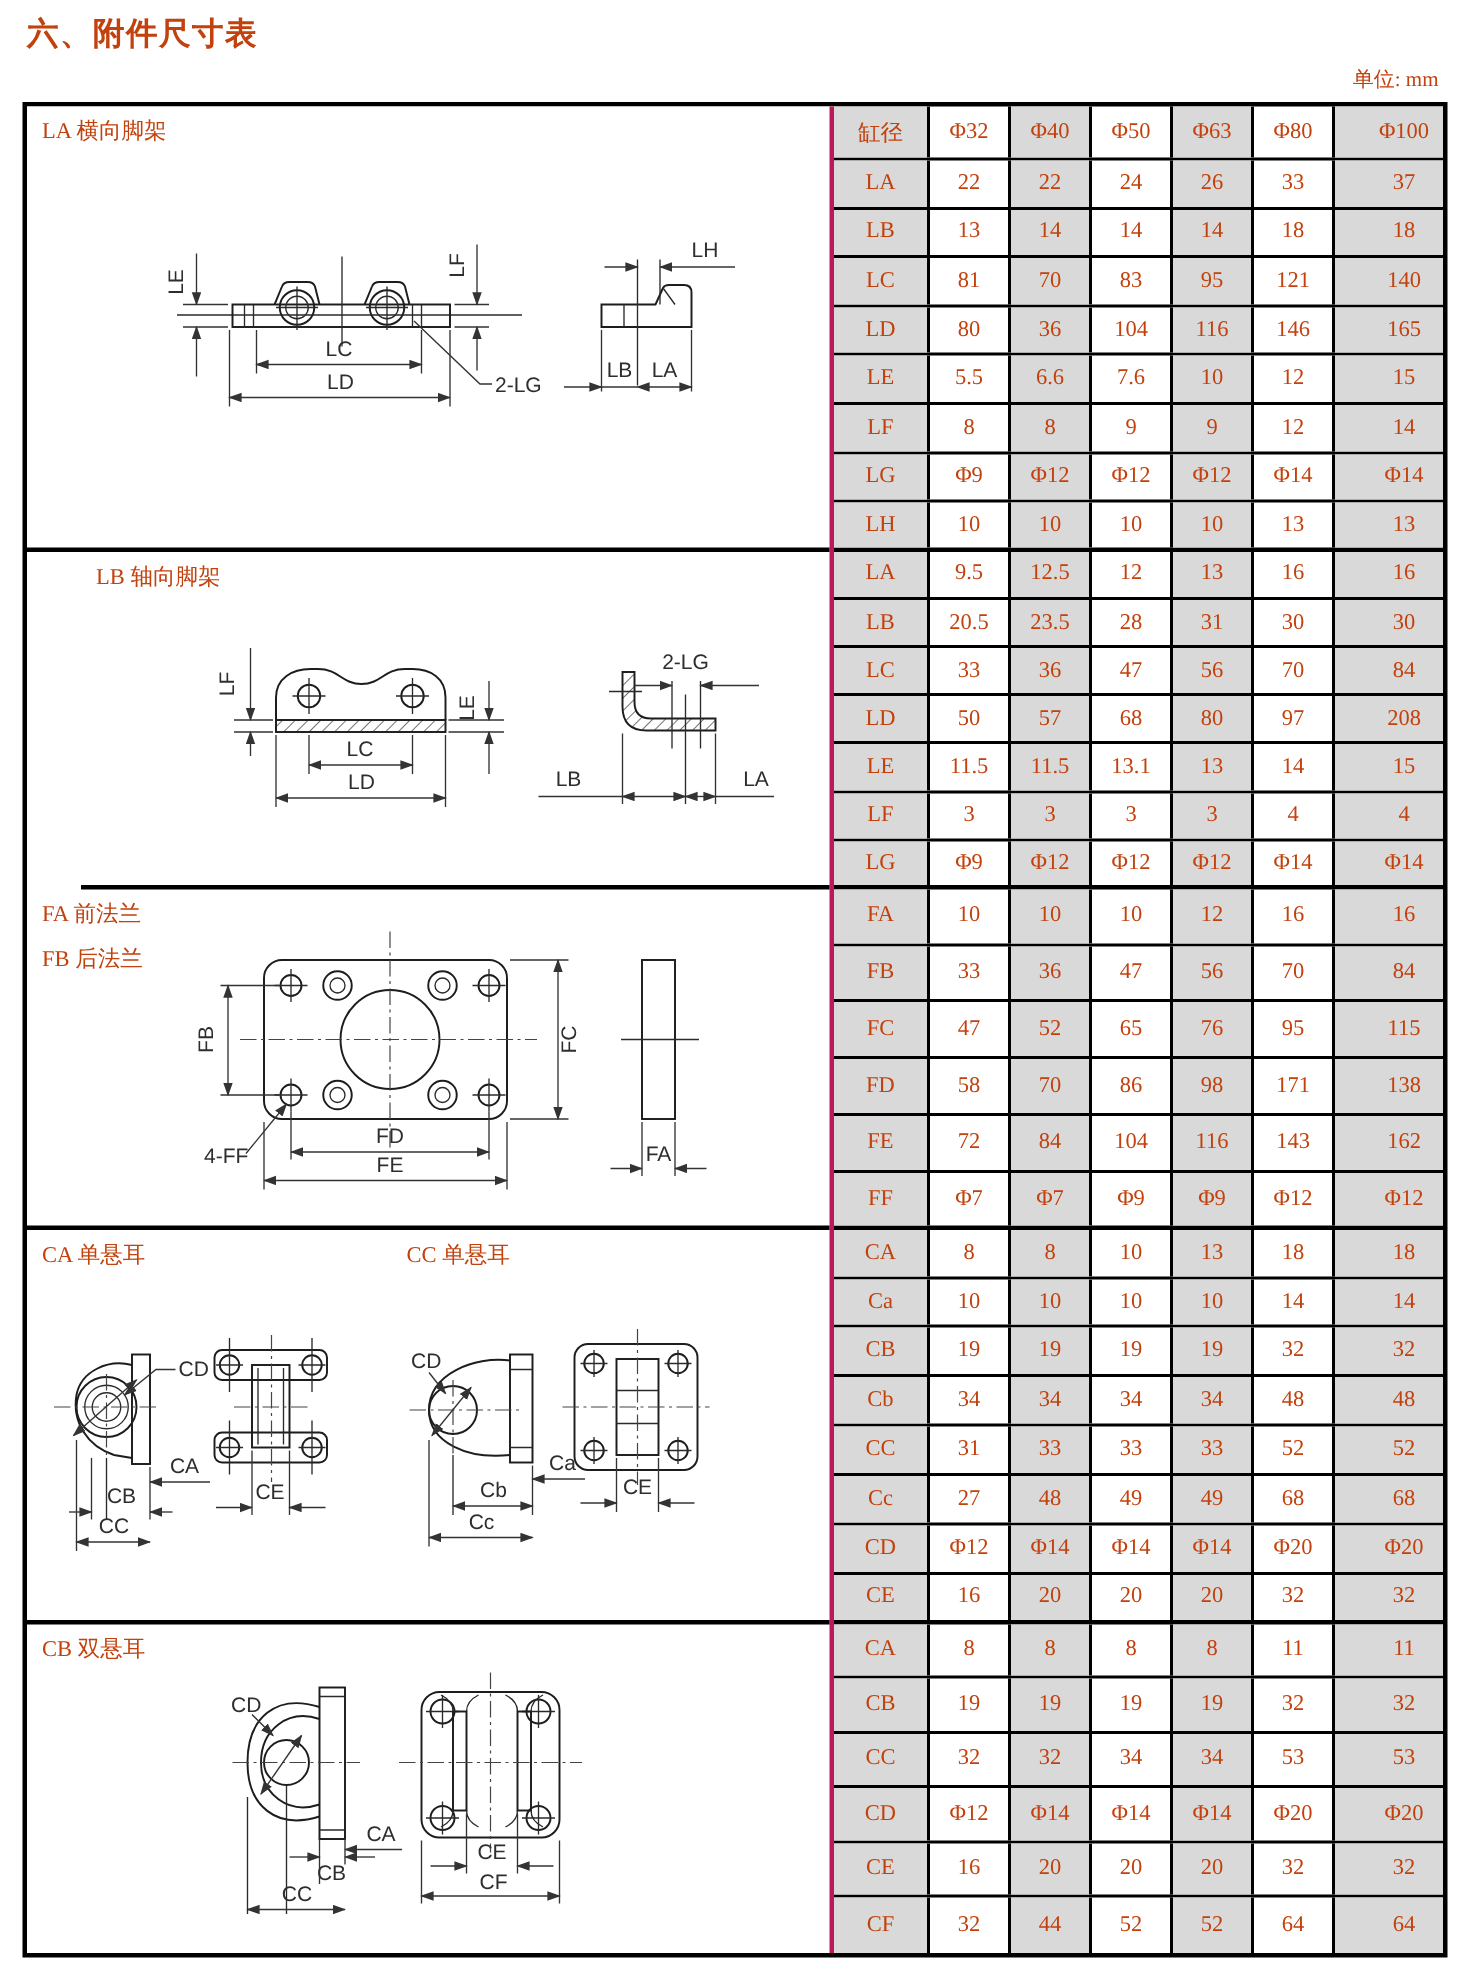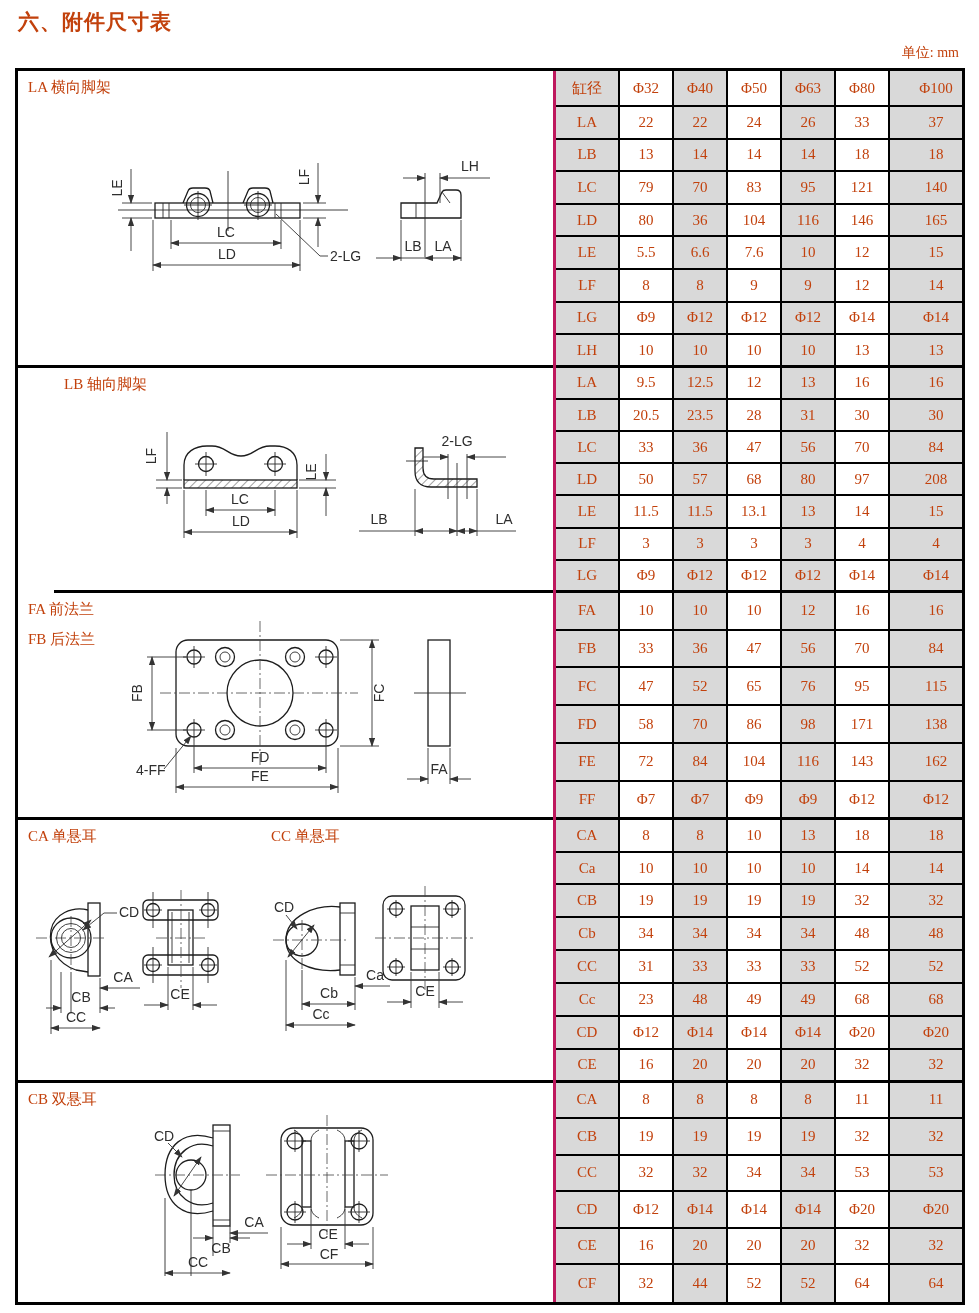--- a/index.html
+++ b/index.html
@@ -373,21 +373,21 @@
           <div class="cell label-col shaded">LB</div>
           <div class="cell">13</div>
           <div class="cell shaded">14</div>
           <div class="cell">14</div>
           <div class="cell shaded">14</div>
           <div class="cell">18</div>
           <div class="cell shaded">18</div>
         </div>
         <div class="t-row s1">
           <div class="cell label-col shaded">LC</div>
-          <div class="cell">79</div>
+          <div class="cell">81</div>
           <div class="cell shaded">70</div>
           <div class="cell">83</div>
           <div class="cell shaded">95</div>
           <div class="cell">121</div>
           <div class="cell shaded">140</div>
         </div>
         <div class="t-row s1">
           <div class="cell label-col shaded">LD</div>
           <div class="cell">80</div>
           <div class="cell shaded">36</div>
@@ -589,21 +589,21 @@
           <div class="cell label-col shaded">CC</div>
           <div class="cell">31</div>
           <div class="cell shaded">33</div>
           <div class="cell">33</div>
           <div class="cell shaded">33</div>
           <div class="cell">52</div>
           <div class="cell shaded">52</div>
         </div>
         <div class="t-row s4">
           <div class="cell label-col shaded">Cc</div>
-          <div class="cell">23</div>
+          <div class="cell">27</div>
           <div class="cell shaded">48</div>
           <div class="cell">49</div>
           <div class="cell shaded">49</div>
           <div class="cell">68</div>
           <div class="cell shaded">68</div>
         </div>
         <div class="t-row s4">
           <div class="cell label-col shaded">CD</div>
           <div class="cell">Φ12</div>
           <div class="cell shaded">Φ14</div>

